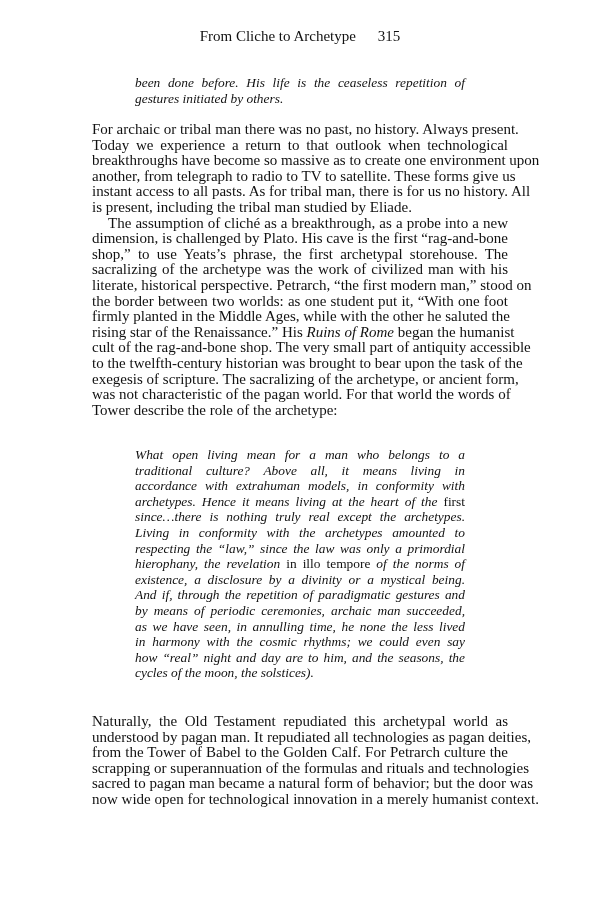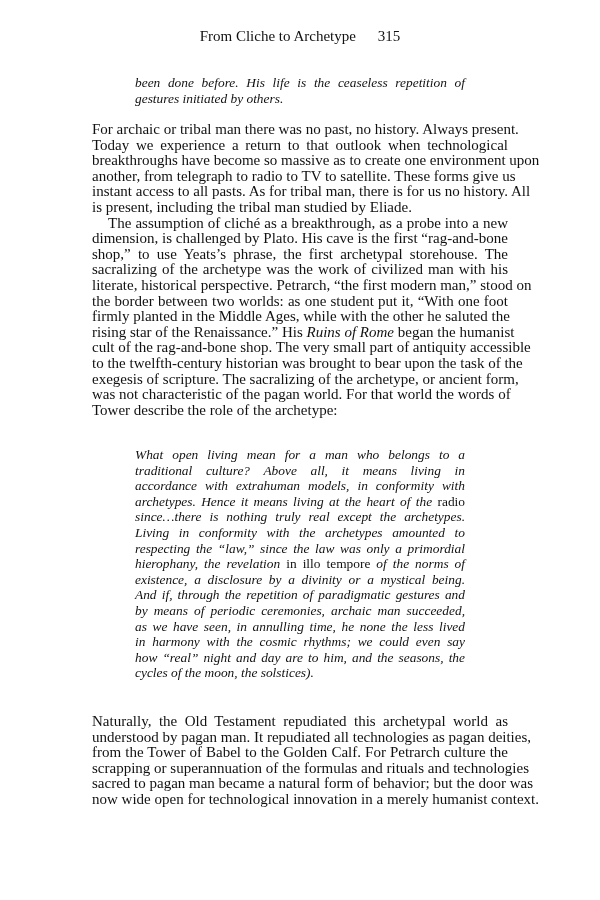--- a/index.html
+++ b/index.html
@@ -66,21 +66,21 @@
     <span class="line">exegesis of scripture. The sacralizing of the archetype, or ancient form,</span>
     <span class="line">was not characteristic of the pagan world. For that world the words of</span>
     <span class="line last">Tower describe the role of the archetype:</span>
   </div>
 </div>
 
 <div id="quote-main" class="block quote-block">
   <span class="line">What open living mean for a man who belongs to a</span>
   <span class="line">traditional culture? Above all, it means living in</span>
   <span class="line">accordance with extrahuman models, in conformity with</span>
-  <span class="line"><span>archetypes. Hence it means living at the heart of the </span><span class="upright">radio</span></span>
+  <span class="line"><span>archetypes. Hence it means living at the heart of the </span><span class="upright">first</span></span>
   <span class="line">since…there is nothing truly real except the archetypes.</span>
   <span class="line">Living in conformity with the archetypes amounted to</span>
   <span class="line">respecting the “law,” since the law was only a primordial</span>
   <span class="line"><span>hierophany, the revelation </span><span class="upright">in illo tempore</span><span> of the norms of</span></span>
   <span class="line">existence, a disclosure by a divinity or a mystical being.</span>
   <span class="line">And if, through the repetition of paradigmatic gestures and</span>
   <span class="line">by means of periodic ceremonies, archaic man succeeded,</span>
   <span class="line">as we have seen, in annulling time, he none the less lived</span>
   <span class="line">in harmony with the cosmic rhythms; we could even say</span>
   <span class="line">how “real” night and day are to him, and the seasons, the</span>

